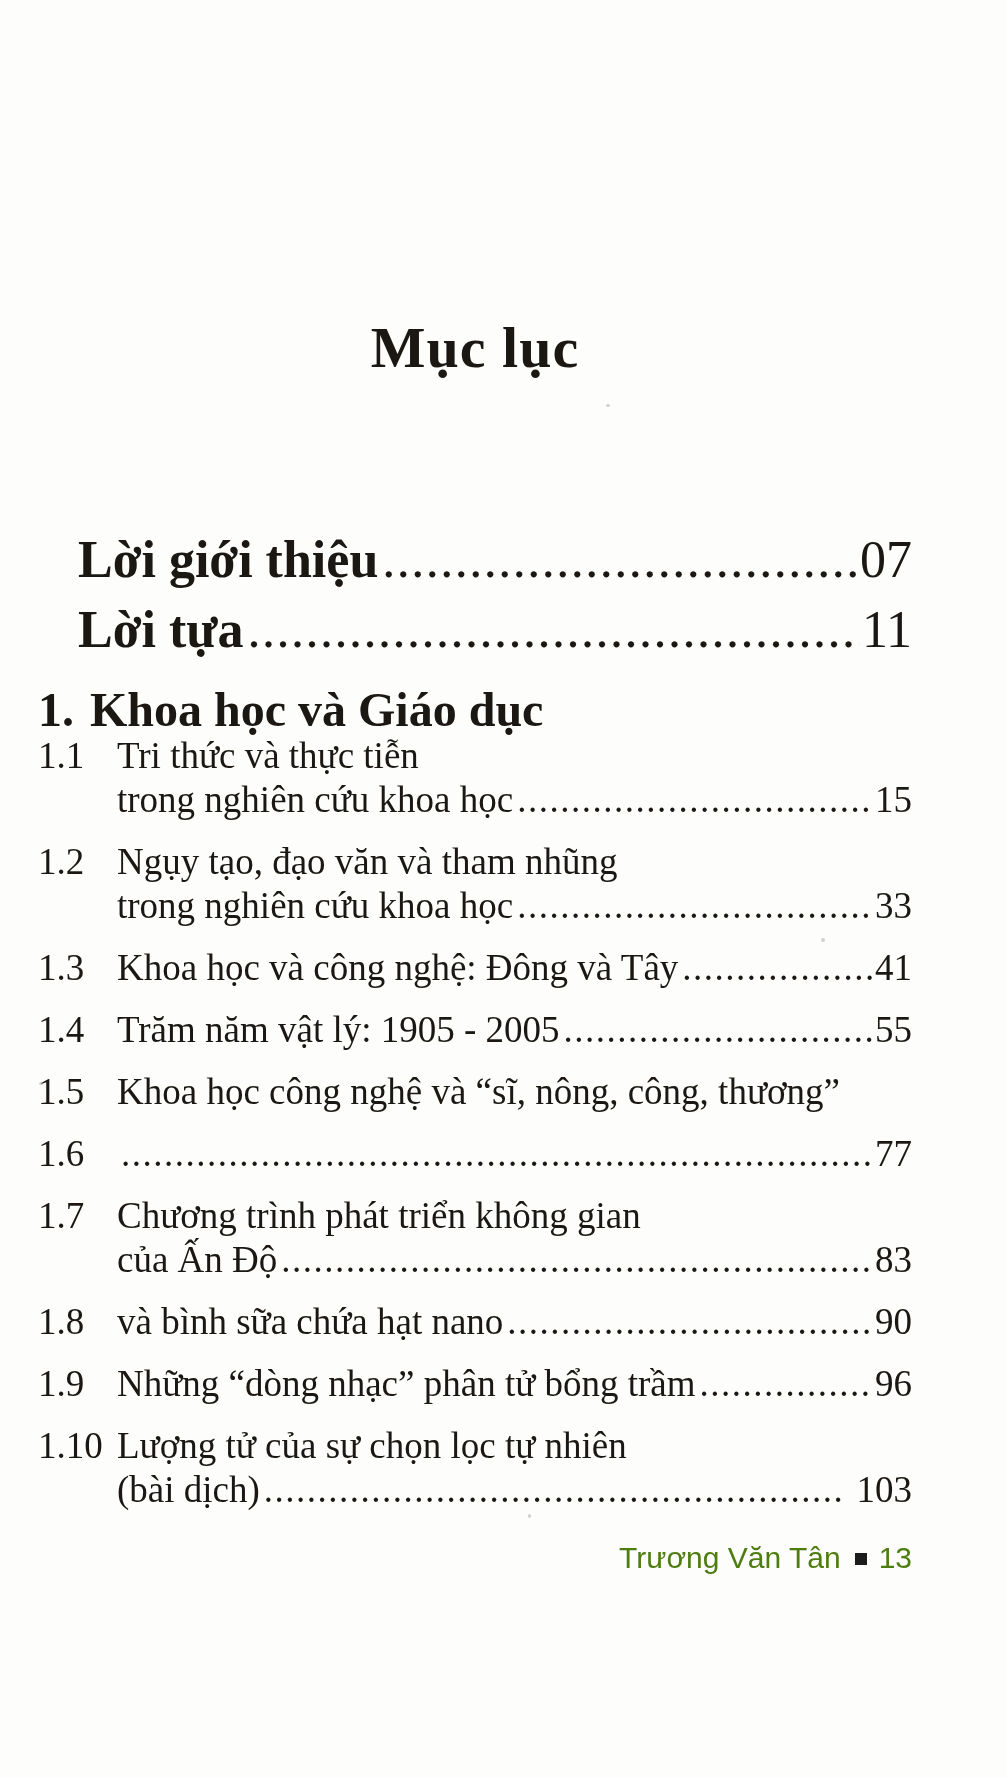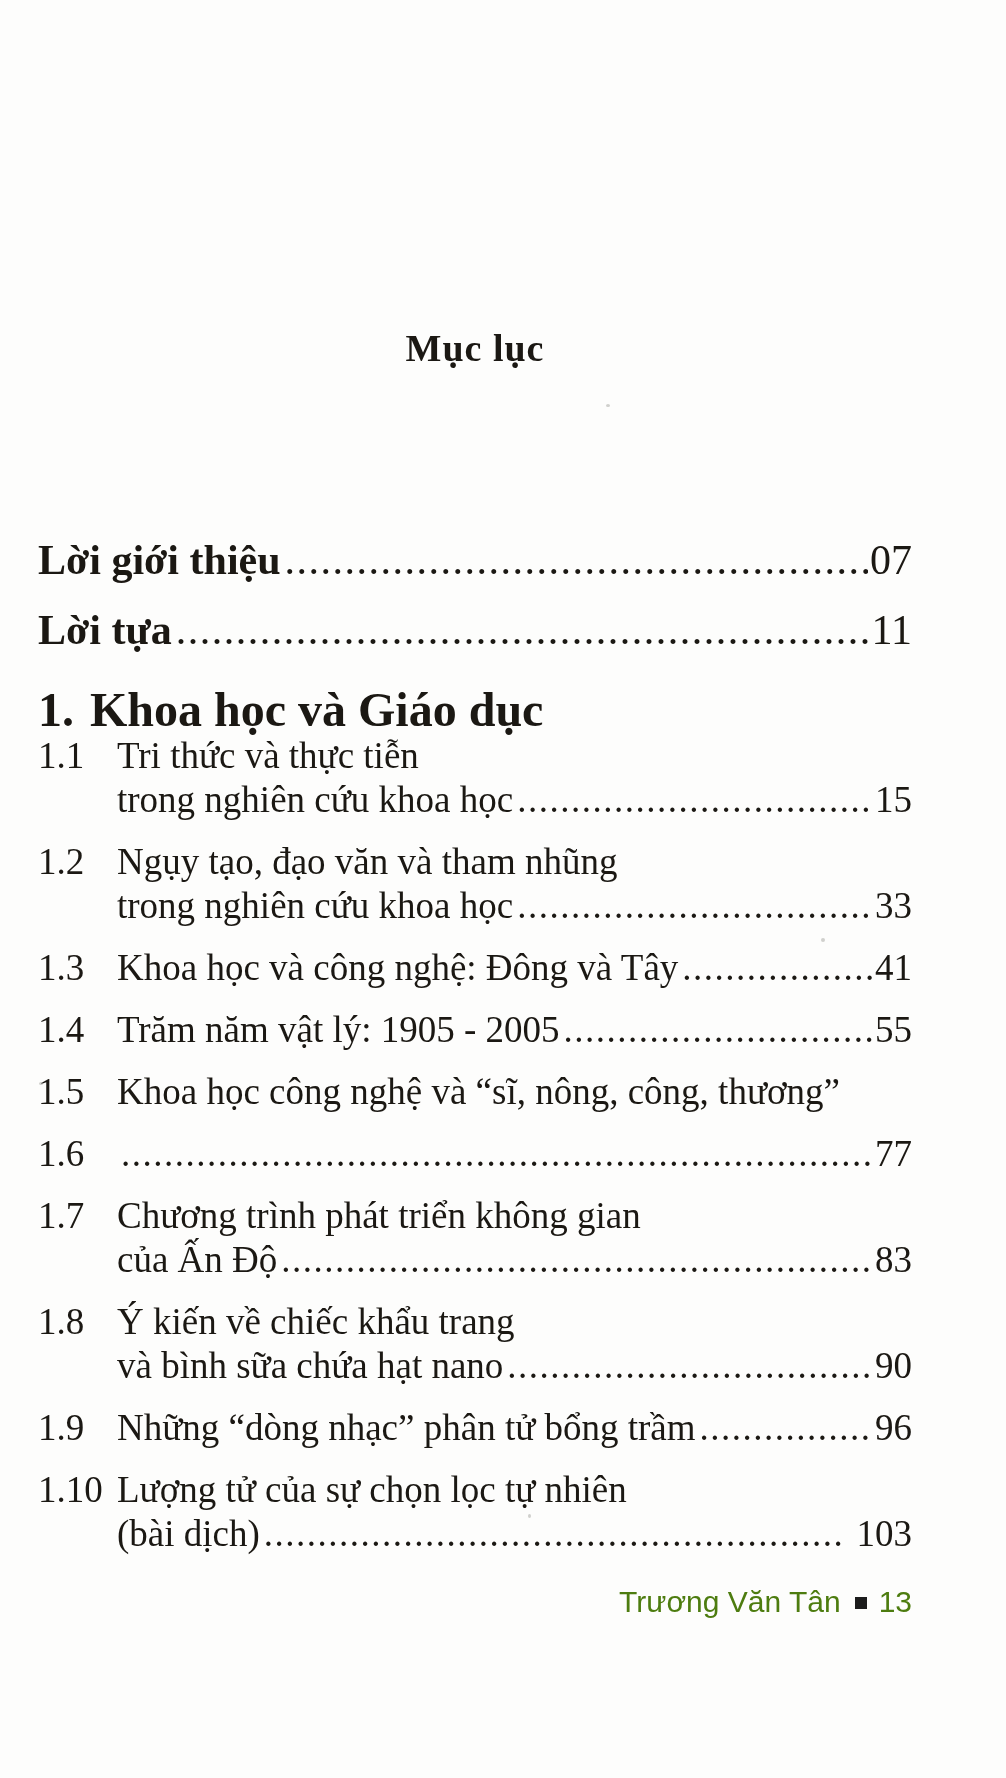--- a/index.html
+++ b/index.html
@@ -9,35 +9,36 @@
     color: #1b1813;
     font-family: "Liberation Serif", "DejaVu Serif", serif;
     position: relative;
     overflow: hidden;
   }
   .page { padding: 0 94px 0 38px; box-sizing: border-box; }
 
   .title {
     margin: 0;
     padding-top: 316px;
-    font-size: 38px;
+    font-size: 58px;
     line-height: 64px;
     font-weight: 600;
     text-align: center;
     letter-spacing: 1px;
   }
 
   .front-list { margin-top: 156px; }
   .front-row {
     display: flex;
     align-items: flex-start;
-    font-size: 42px;
+    font-size: 52px;
     line-height: 48px;
     font-weight: 700;
     margin-bottom: 22px;
+    margin-left: 40px;
   }
   .front-row:last-child { margin-bottom: 0; }
   .front-row .dots, .front-row .page-num { font-weight: 400; }
 
   .section {
     margin-top: 32px;
     font-size: 48px;
     line-height: 48px;
     font-weight: 700;
   }
@@ -200,24 +201,20 @@
         <span class="line-text l2t">của Ấn Độ</span>
         <span class="dots d2"></span>
         <span class="page-num p2">83</span>
       </div>
     </div>
   </div>
 
   <div class="entry">
     <span class="entry-num">1.8</span>
     <div class="entry-body">
-      <div class="line line1">
-        <span class="line-text l1t">Ý kiến về chiếc khẩu trang</span>
-
-      </div>
       <div class="line line2">
         <span class="line-text l2t">và bình sữa chứa hạt nano</span>
         <span class="dots d2"></span>
         <span class="page-num p2">90</span>
       </div>
     </div>
   </div>
 
   <div class="entry">
     <span class="entry-num">1.9</span>

